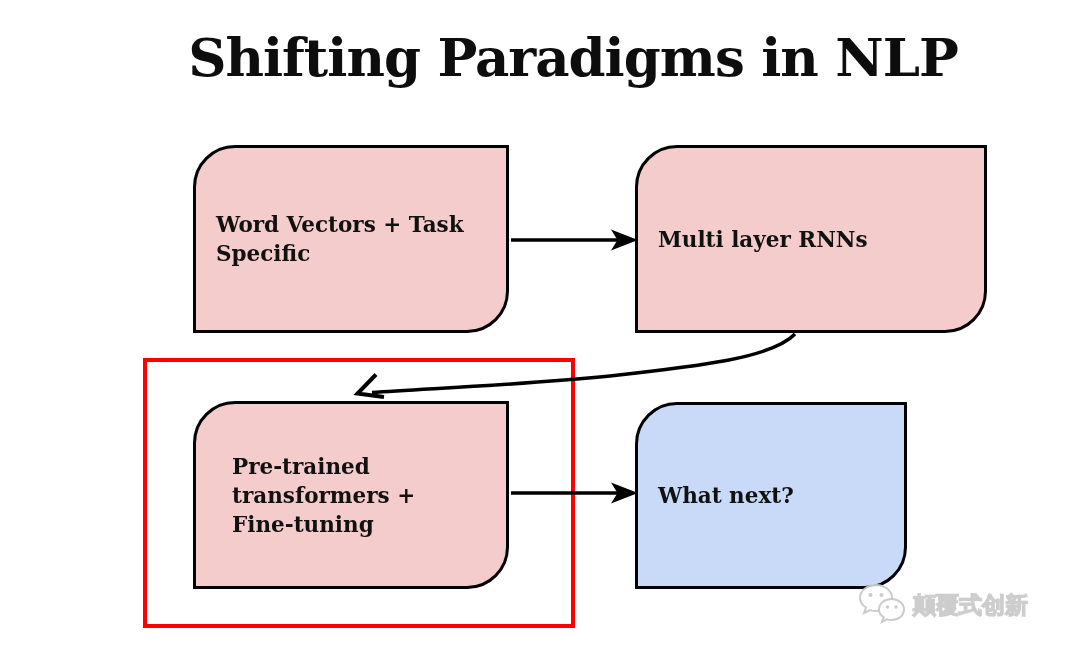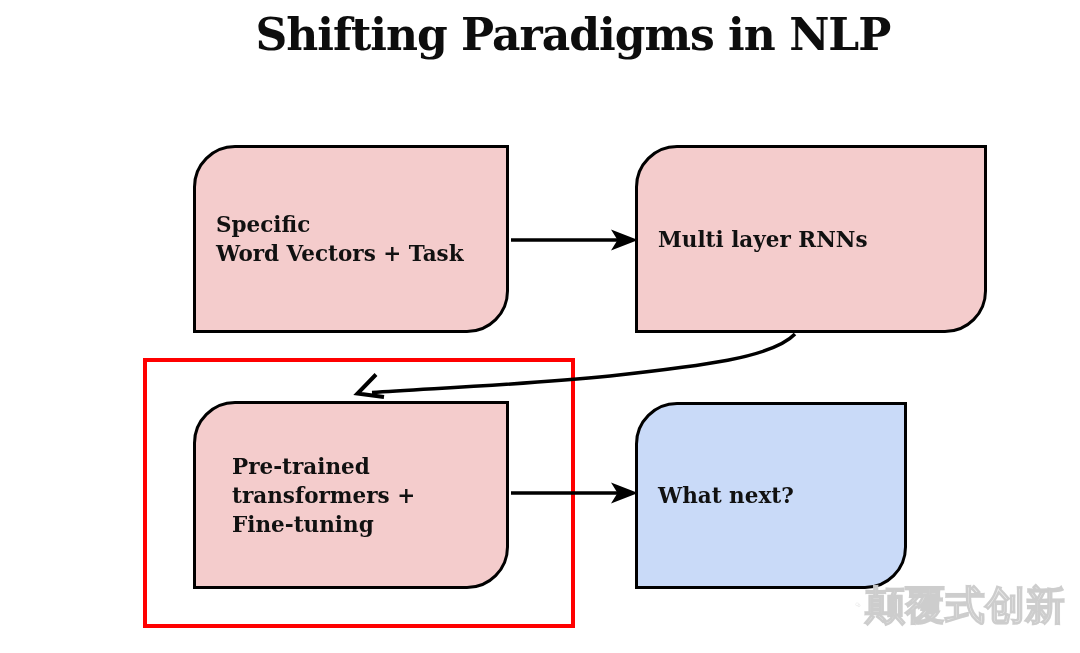--- a/index.html
+++ b/index.html
@@ -4,23 +4,23 @@
 <style>
   * { margin: 0; padding: 0; box-sizing: border-box; }
   html, body { background: #ffffff; }
   body {
     font-family: "DejaVu Serif", "Liberation Serif", serif;
     width: 1080px; height: 653px; position: relative; overflow: hidden;
   }
   .canvas { position: absolute; inset: 0; width: 1080px; height: 653px; background: #ffffff; }
 
   .slide-title {
-    position: absolute; top: 9px; left: 66px; right: 0;
+    position: absolute; top: 26px; left: 66px; right: 0;
     text-align: center;
-    font-size: 44px; font-weight: bold; color: #0d0d0d;
+    font-size: 53px; font-weight: bold; color: #0d0d0d;
     letter-spacing: -1px;
     font-family: "DejaVu Serif", "Liberation Serif", serif;
   }
 
   .flow-box {
     position: absolute;
     border: 3px solid #000000;
     border-radius: 42px 0 42px 0;
     display: flex; align-items: center;
     padding-left: 20px; padding-right: 12px;
@@ -42,40 +42,40 @@
 
   .arrows-overlay { position: absolute; left: 0; top: 0; width: 1080px; height: 653px; pointer-events: none; }
 
   .watermark {
     position: absolute; left: 855px; top: 580px; width: 210px; height: 50px;
     display: flex; align-items: center; gap: 4px;
     opacity: 0.96;
   }
   .watermark-text {
     font-family: "Liberation Sans", sans-serif;
-    font-size: 40px; font-weight: bold;
+    font-size: 23px; font-weight: bold;
     color: #f2f2f2;
     -webkit-text-stroke: 1.2px #cccccc;
     text-shadow: 0 0 1px #cfcfcf;
     white-space: nowrap;
   }
 </style>
 </head>
 <body>
 
 <div class="canvas">
 
   <h1 class="slide-title">Shifting Paradigms in NLP</h1>
 
   <div class="highlight-rect"></div>
 
   <div class="flow-box fill-pink box-word-vectors">
     <div>
+      <span class="line">Word Vectors + Task</span>
       <span class="line">Specific</span>
-      <span class="line">Word Vectors + Task</span>
     </div>
   </div>
 
   <div class="flow-box fill-pink box-rnns">
     <div>
       <span class="line">Multi layer RNNs</span>
     </div>
   </div>
 
   <div class="flow-box fill-pink box-transformers">

